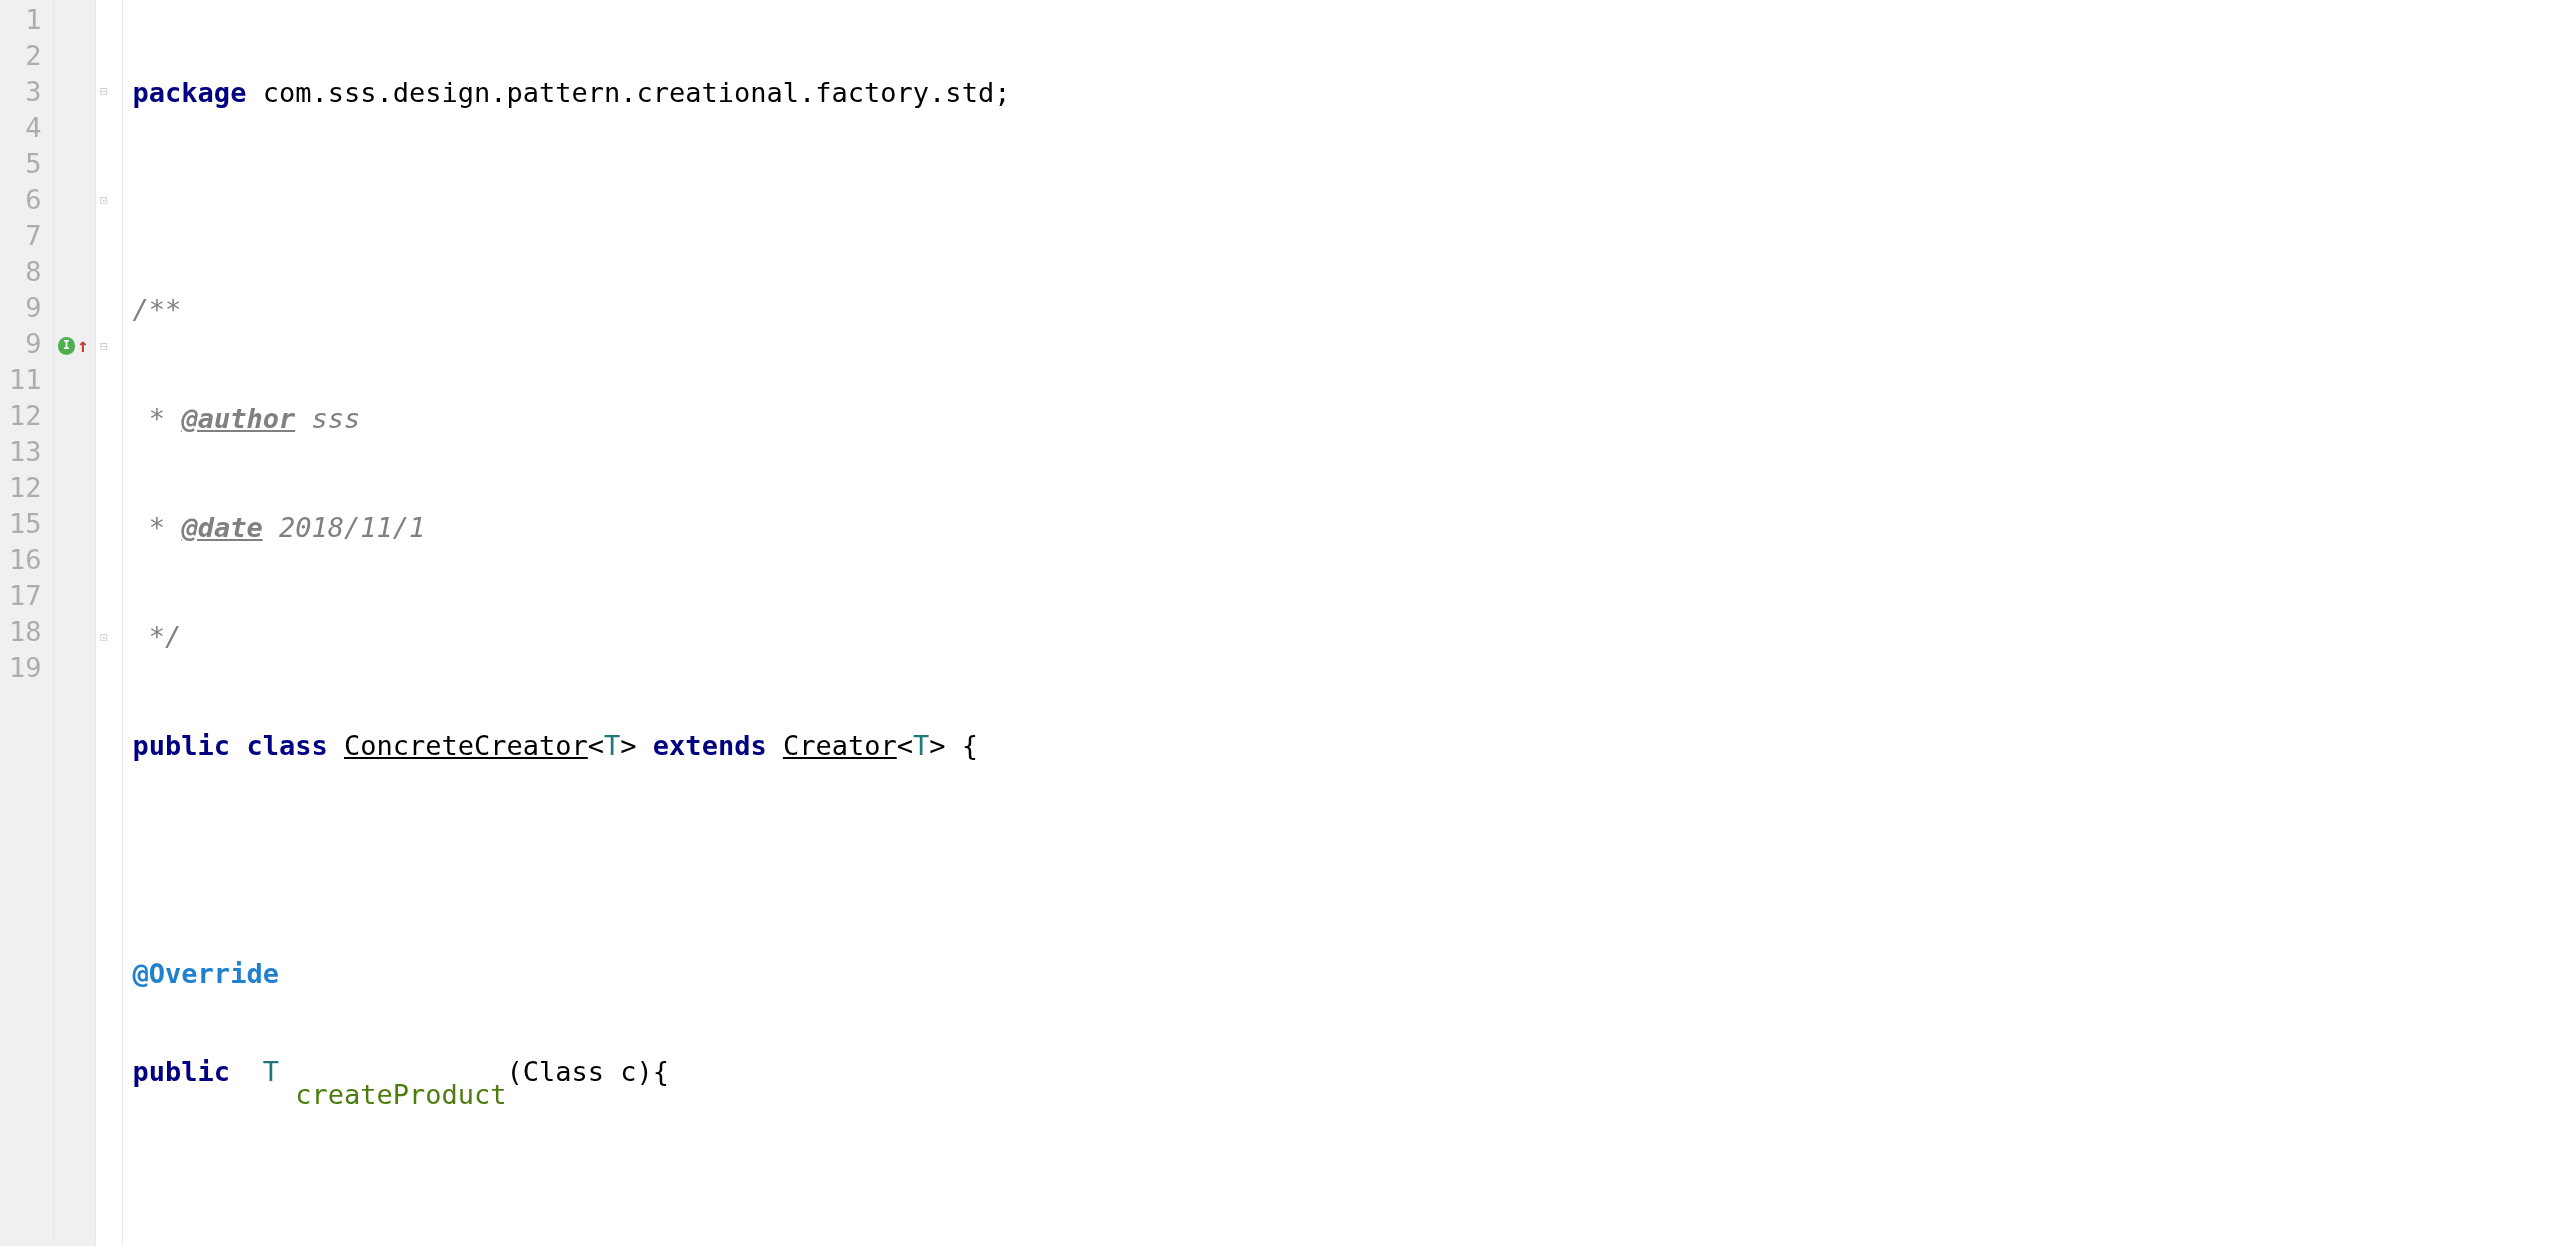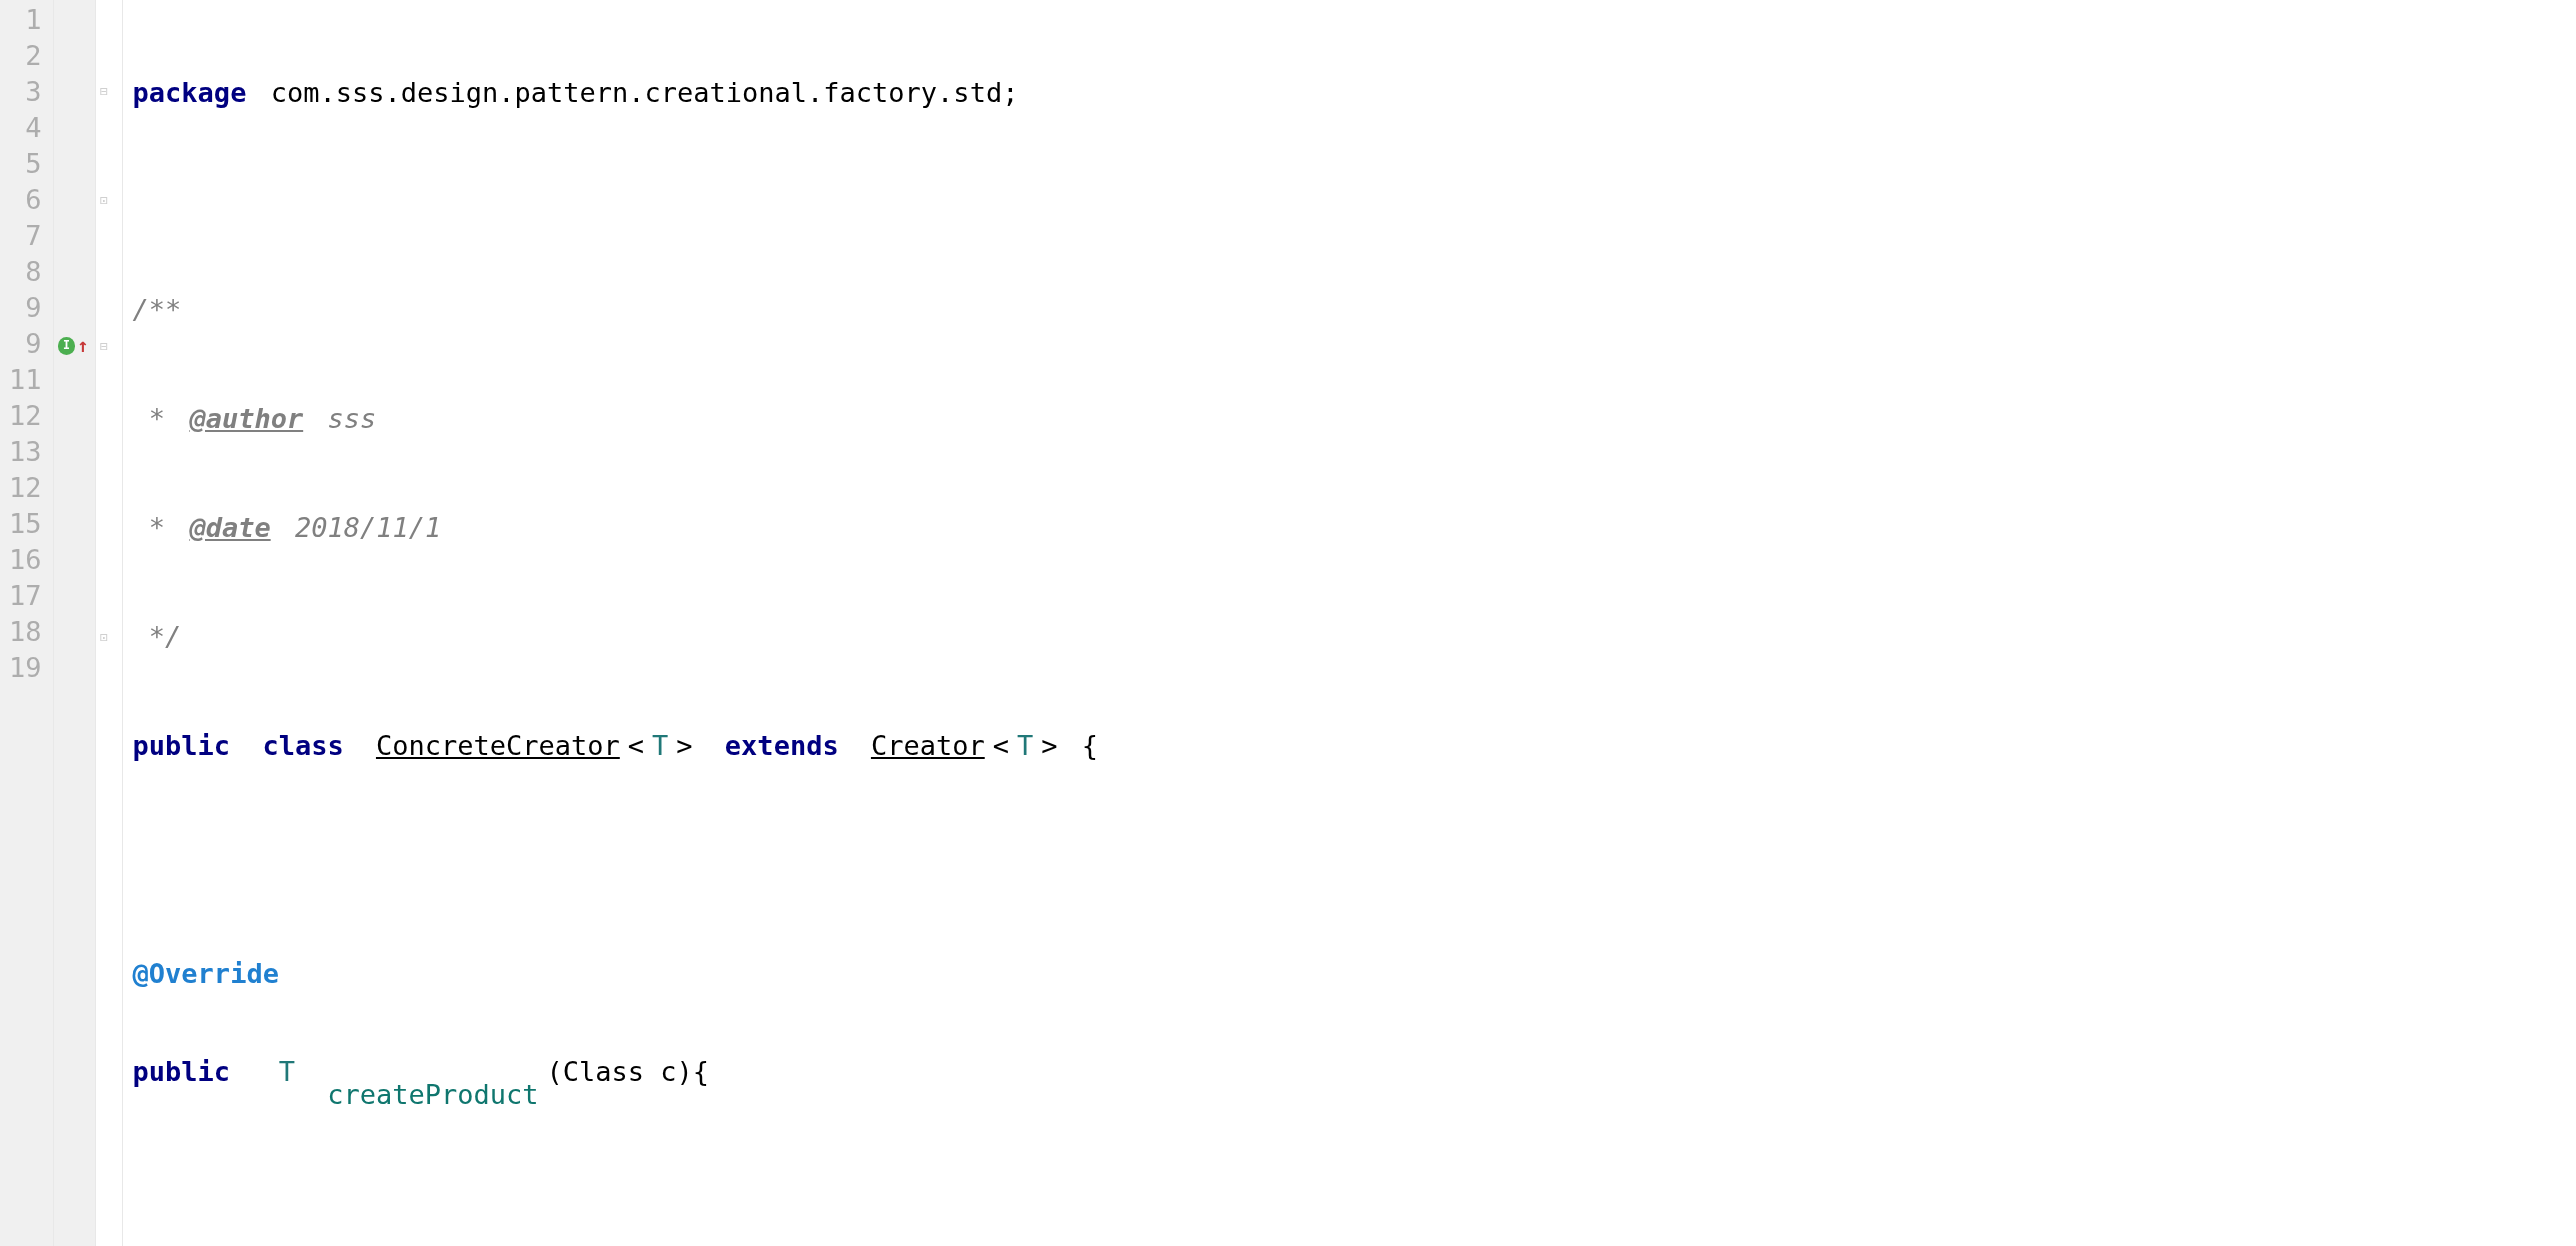--- a/index.html
+++ b/index.html
@@ -77,30 +77,29 @@
 }
 .code {
   padding: 1.9px 0 1.9px 9.6px;
   white-space: pre;
   flex: 1;
 }
 .code-line {
   height: 36px;
   display: flex;
   align-items: center;
-  gap: 8px;
 }
 .kw { color: #000080; font-weight: bold; }
 .plain { color: #000000; }
 .gray { color: #808080; font-style: italic; }
 .doctag { color: #808080; font-style: italic; font-weight: bold; text-decoration: underline; }
 .annot-blue { color: #2080D0; font-weight: bold; margin-top: 21px; }
 .class-name { color: #000000; text-decoration: underline; }
 .type-param { color: #207878; }
-.method-name { color: #0f766e; margin-top: 46px; }
+.method-name { color: #4d7c0f; margin-top: 46px; }
 .underlined { text-decoration: underline; text-decoration-color: #808080; }
 </style>
 </head>
 <body>
 
 <div class="gutter">
   <div class="gutter-line">1</div>
   <div class="gutter-line">2</div>
   <div class="gutter-line">3</div>
   <div class="gutter-line">4</div>

